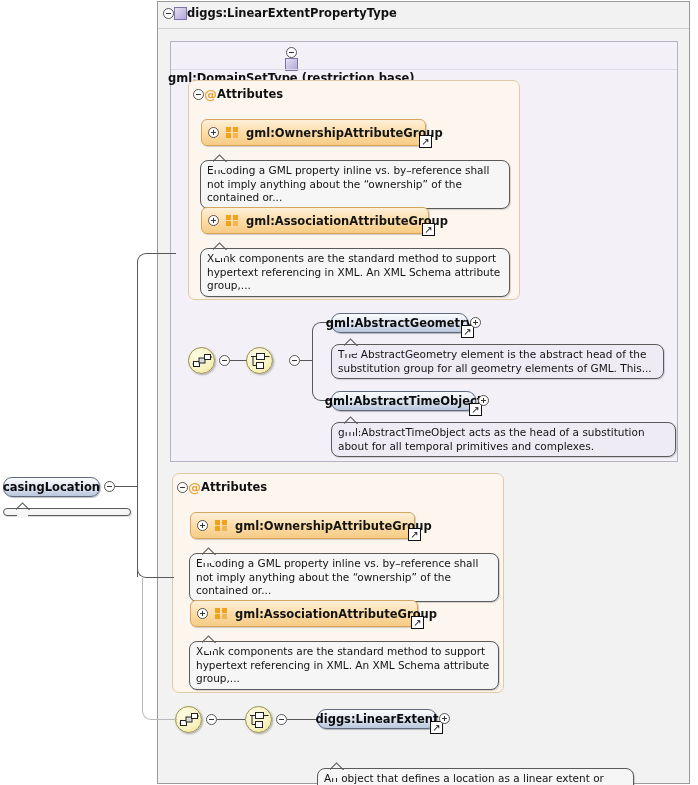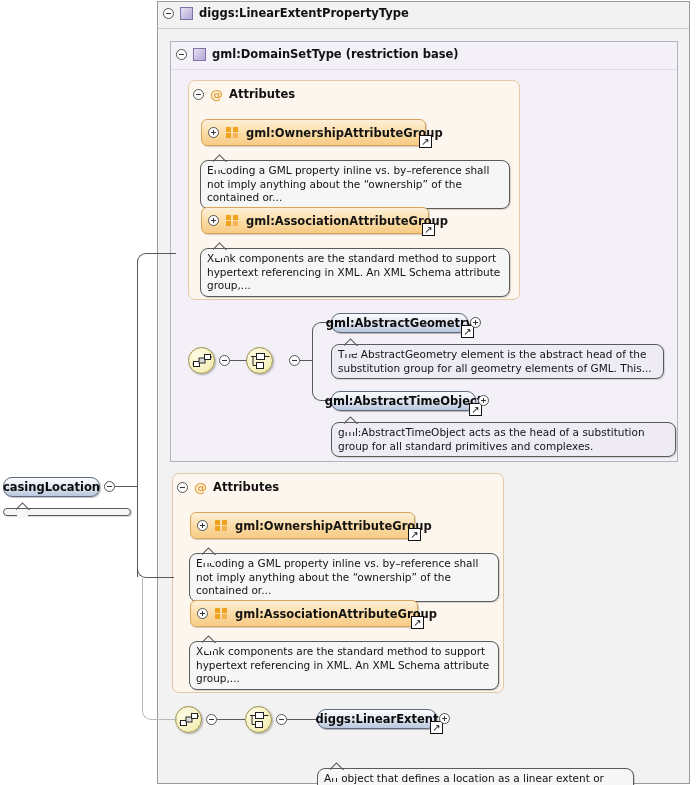--- a/index.html
+++ b/index.html
@@ -31,21 +31,20 @@
   .panel-attrs{
     background:#fdf6ef;
     border:1px solid #e2c9a6;
     border-radius:7px;
   }
 
   .panel-title{
     position:absolute;
     display:flex;
     align-items:center;
-    gap:6px;
     font-size:11.5px;
     font-weight:bold;
     color:#111;
     white-space:nowrap;
   }
   .panel-title.attrs-title{font-weight:bold;}
 
   
   .exp{
     width:11px;height:11px;border-radius:50%;
@@ -206,21 +205,21 @@
 
 <div class="panel-title" style="left:163px;top:6px;">
   <span class="exp"></span>
   <span class="ct-icon"></span>
   <span>diggs:LinearExtentPropertyType</span>
 </div>
 <div class="sep" style="left:158px;top:28px;width:531px;"></div>
 
 <div class="panel panel-inner" style="left:170px;top:41px;width:508px;height:421px;"></div>
 
-<div class="panel-title" style="left:176px;top:47px;">
+<div class="panel-title" style="left:168px;top:47px;flex-direction:column;">
   <span class="exp"></span>
   <span class="ct-icon"></span>
   <span>gml:DomainSetType (restriction base)</span>
 </div>
 <div class="sep" style="left:171px;top:69px;width:506px;background:#ddd9e6;"></div>
 
 <div class="panel panel-attrs" style="left:188px;top:80px;width:332px;height:220px;"></div>
 
 <div class="panel-title attrs-title" style="left:193px;top:87px;">
   <span class="exp"></span>
@@ -313,21 +312,21 @@
 <div class="elbox" style="left:331px;top:391px;width:145px;">
   <span class="lbl">gml:AbstractTimeObject</span>
 </div>
 <div class="extlink" style="left:469px;top:403px;">
   <span>↗</span>
 </div>
 <div class="node plus" style="left:478px;top:395px;"></div>
 <div class="doc lav" style="left:331px;top:422px;width:345px;">
   <span class="tail"></span>
   <span class="tail-fill" style="left:13px;"></span>
-  <span>gml:AbstractTimeObject acts as the head of a substitution group for all standard primitives and complexes.</span>
+  <span>gml:AbstractTimeObject acts as the head of a substitution about for all temporal primitives and complexes.</span>
 </div>
 
 <div class="panel panel-attrs" style="left:172px;top:473px;width:332px;height:220px;"></div>
 
 <div class="panel-title attrs-title" style="left:177px;top:480px;">
   <span class="exp"></span>
   <span class="at-icon">@</span>
   <span>Attributes</span>
 </div>
 

